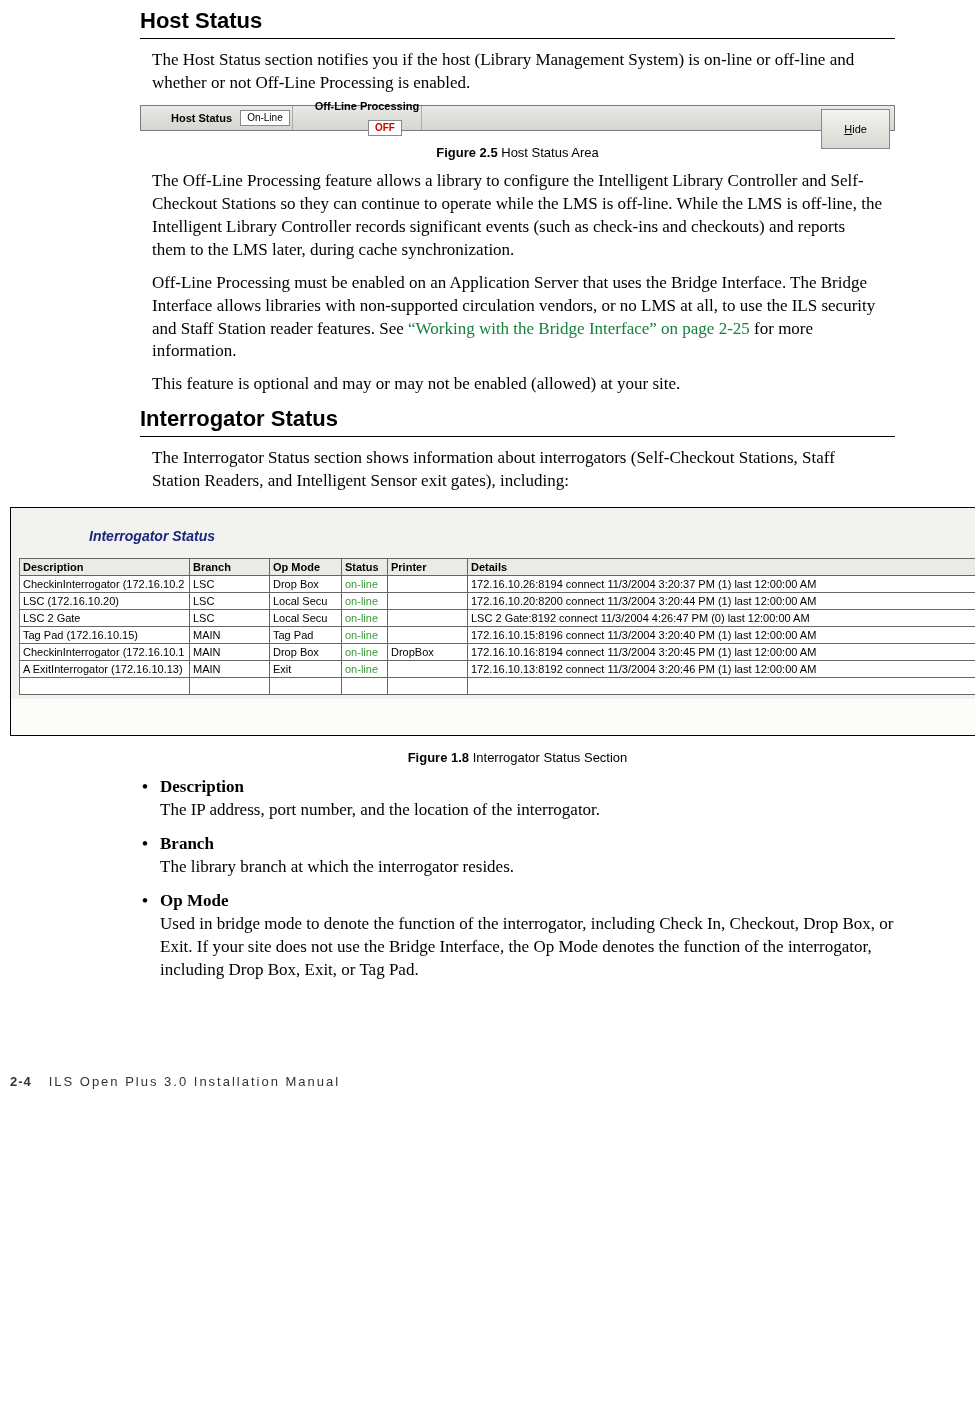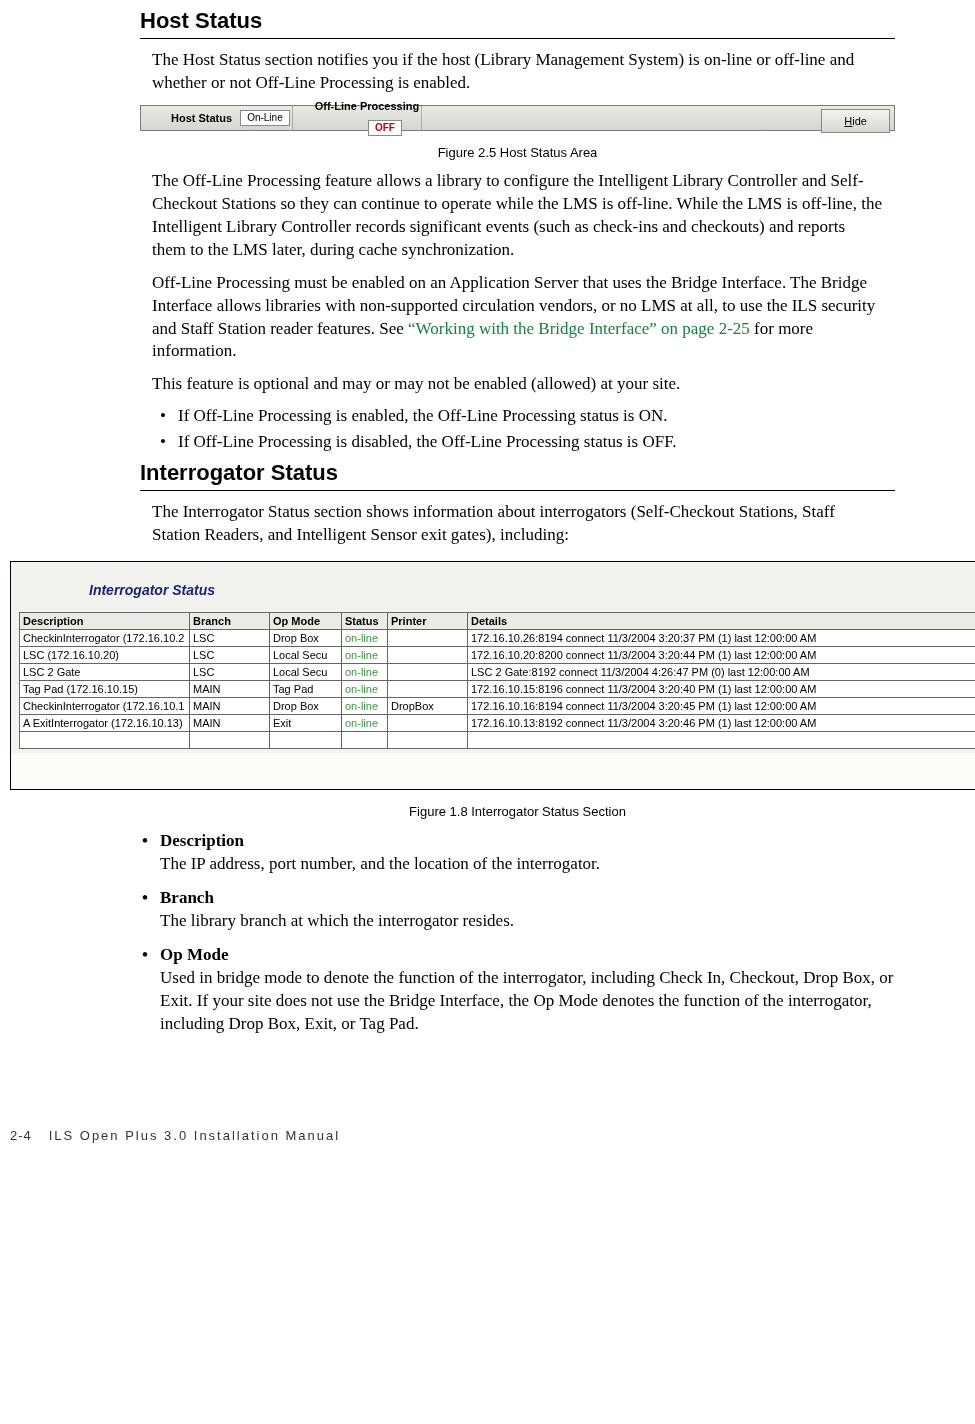--- a/index.html
+++ b/index.html
@@ -33,21 +33,21 @@
   .link {
     color: #15803d;
     text-align: center;
   }
   .fig-caption {
     text-align: center;
     font-family: Arial, Helvetica, sans-serif;
     font-size: 13px;
     margin: 14px 0 10px 0;
   }
-  .fig-caption .fig-label { font-weight: normal; }
+  .fig-caption .fig-label { font-weight: bold; }
   ul.bullets {
     list-style: none;
     padding-left: 20px;
     margin: 8px 0;
   }
   ul.bullets li {
     position: relative;
     padding-left: 18px;
     margin: 6px 0;
     font-size: 17px;
@@ -79,21 +79,21 @@
   }
   .footer {
     position: relative;
     margin-top: 40px;
     padding: 0 0 20px 10px;
     font-family: Arial, Helvetica, sans-serif;
     letter-spacing: 2px;
     font-size: 13px;
     color: #333;
   }
-  .footer .pagenum { font-weight: normal; letter-spacing: 1px; }
+  .footer .pagenum { font-weight: bold; letter-spacing: 1px; }
 
   
   .host-status-bar {
     border: 1px solid #7a7a7a;
     background: linear-gradient(#e9e9e5, #d6d6d0);
     height: 24px;
     display: flex;
     align-items: center;
     font-family: Arial, Helvetica, sans-serif;
     font-size: 11px;
@@ -122,21 +122,21 @@
   }
   .hs-right {
     position: absolute;
     right: 4px;
     top: 3px;
   }
   .hs-btn {
     background: linear-gradient(#f4f4f0, #d8d8d2);
     border: 1px solid #888;
     font-size: 11px;
-    padding: 5px 22px;
+    padding: 13px 22px;
     font-family: Arial, Helvetica, sans-serif;
   }
   .hs-btn .ul { text-decoration: underline; }
 
   
   .interrogator-fig {
     margin: 14px -120px 0 -130px;
     border: 1px solid #000;
     background: #f2f2ee;
     font-family: Arial, Helvetica, sans-serif;
@@ -215,24 +215,20 @@
   </div>
 
   <p>The Off-Line Processing feature allows a library to configure the Intelligent Library Controller and Self-Checkout Stations so they can continue to operate while the LMS is off-line. While the LMS is off-line, the Intelligent Library Controller records significant events (such as check-ins and checkouts) and reports them to the LMS later, during cache synchronization.</p>
 
   <p>
     <span>Off-Line Processing must be enabled on an Application Server that uses the Bridge Interface. The Bridge Interface allows libraries with non-supported circulation vendors, or no LMS at all, to use the ILS security and Staff Station reader features. See </span><span class="link">“Working with the Bridge Interface” on page 2-25</span><span> for more information.</span>
   </p>
 
   <p>This feature is optional and may or may not be enabled (allowed) at your site.</p>
 
-  <ul class="bullets">
-    <li>If Off-Line Processing is enabled, the Off-Line Processing status is ON.</li>
-    <li>If Off-Line Processing is disabled, the Off-Line Processing status is OFF.</li>
-  </ul>
 
   <h2 class="section-heading">Interrogator Status</h2>
   <hr class="rule">
 
   <p>The Interrogator Status section shows information about interrogators (Self-Checkout Stations, Staff Station Readers, and Intelligent Sensor exit gates), including:</p>
 
   <div class="interrogator-fig">
     <div class="fig-pad">
       <div class="interrogator-title-row">Interrogator Status</div>
       <table class="interrogator-table">

